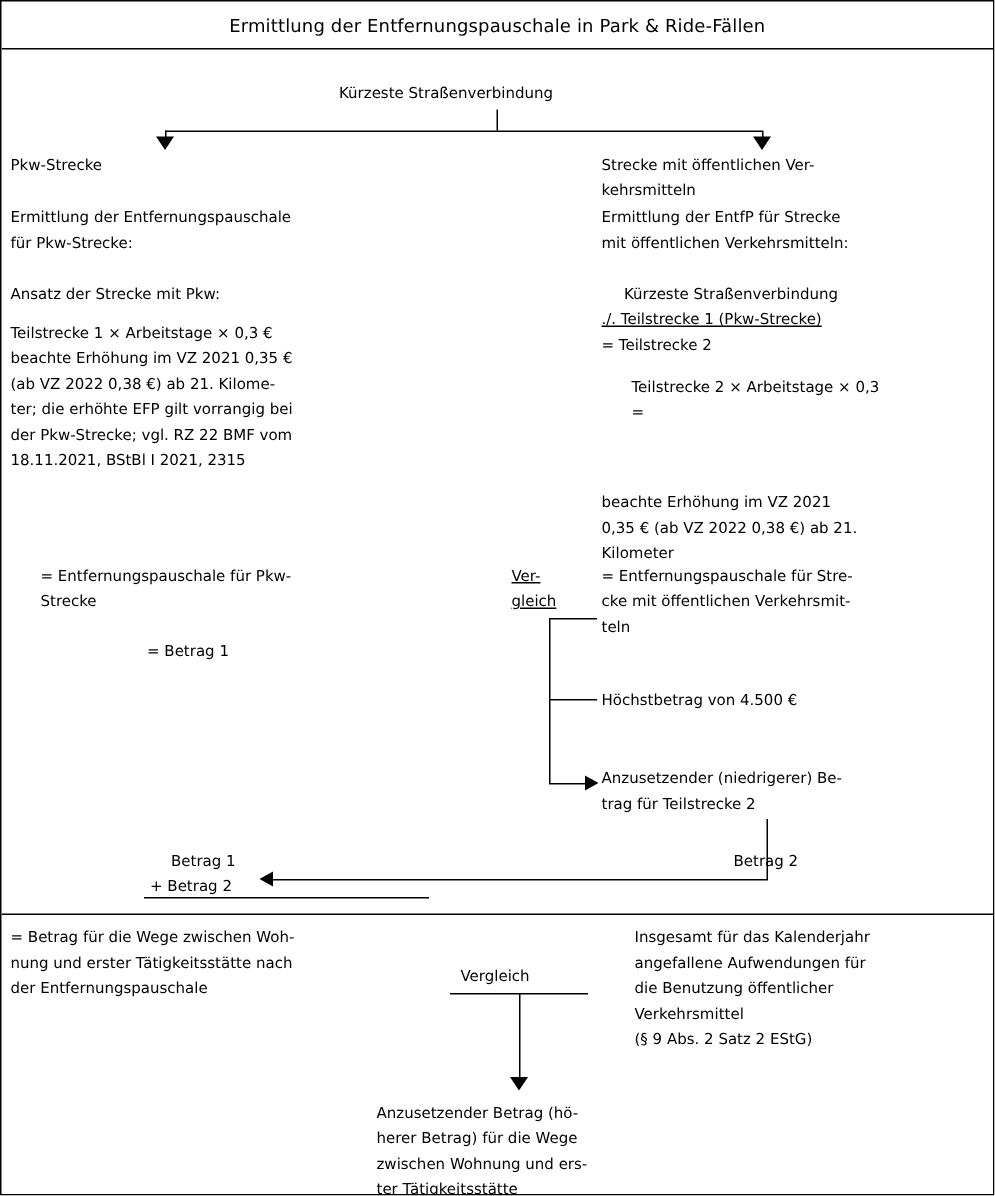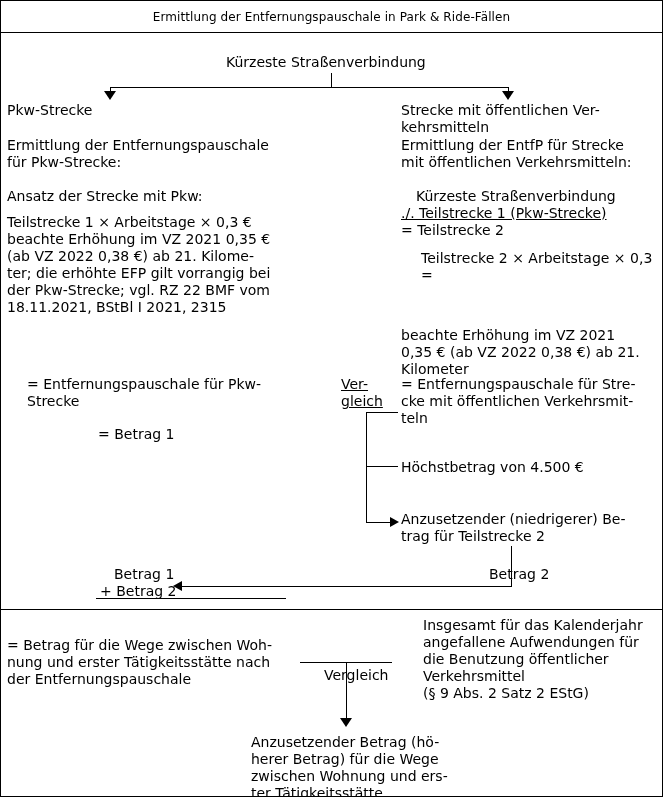--- a/index.html
+++ b/index.html
@@ -31,21 +31,21 @@
     align-items: center;
     justify-content: center;
   }
   .title-text {
     font-size: 12px;
     color: #000000;
     letter-spacing: 0.1px;
   }
   .txt {
     position: absolute;
-    font-size: 14px;
+    font-size: 10px;
     line-height: 17px;
     color: #000000;
     white-space: pre-line;
   }
   .line-h {
     position: absolute;
     height: 0;
     border-top: 1px solid #000000;
   }
   .line-v {
@@ -154,30 +154,30 @@
   <div class="txt" style="left:488px; top:565px;">Betrag 2</div>
 
   <div class="line-v" style="left:510px; top:545px; height:40px;"></div>
   <div class="line-h" style="left:181px; top:585px; width:330px;"></div>
   <div class="arrow-left" style="left:172px; top:580px;"></div>
 
   <div class="line-h" style="left:95px; top:597px; width:190px;"></div>
 
   <div class="bottom-sep" style="top:608px;"></div>
 
-  <div class="txt" style="left:6px; top:616px;margin-top:20px;">= Betrag für die Wege zwischen Woh-
+  <div class="txt" style="left:6px; top:616px;">= Betrag für die Wege zwischen Woh-
 nung und erster Tätigkeitsstätte nach
 der Entfernungspauschale</div>
   <div class="txt" style="left:422px; top:616px;">Insgesamt für das Kalenderjahr
 angefallene Aufwendungen für
 die Benutzung öffentlicher
 Verkehrsmittel
 (§ 9 Abs. 2 Satz 2 EStG)</div>
 
-  <div class="txt" style="left:323px; top:642px;margin-top:24px;">Vergleich</div>
+  <div class="txt" style="left:306px; top:642px;">Vergleich</div>
   <div class="line-h" style="left:299px; top:661px; width:92px;"></div>
   <div class="line-v" style="left:345px; top:661px; height:58px;"></div>
   <div class="arrow-down" style="left:339px; top:717px;"></div>
 
   <div class="txt" style="left:250px; top:733px;">Anzusetzender Betrag (hö-
 herer Betrag) für die Wege
 zwischen Wohnung und ers-
 ter Tätigkeitsstätte</div>
 
 </div>

